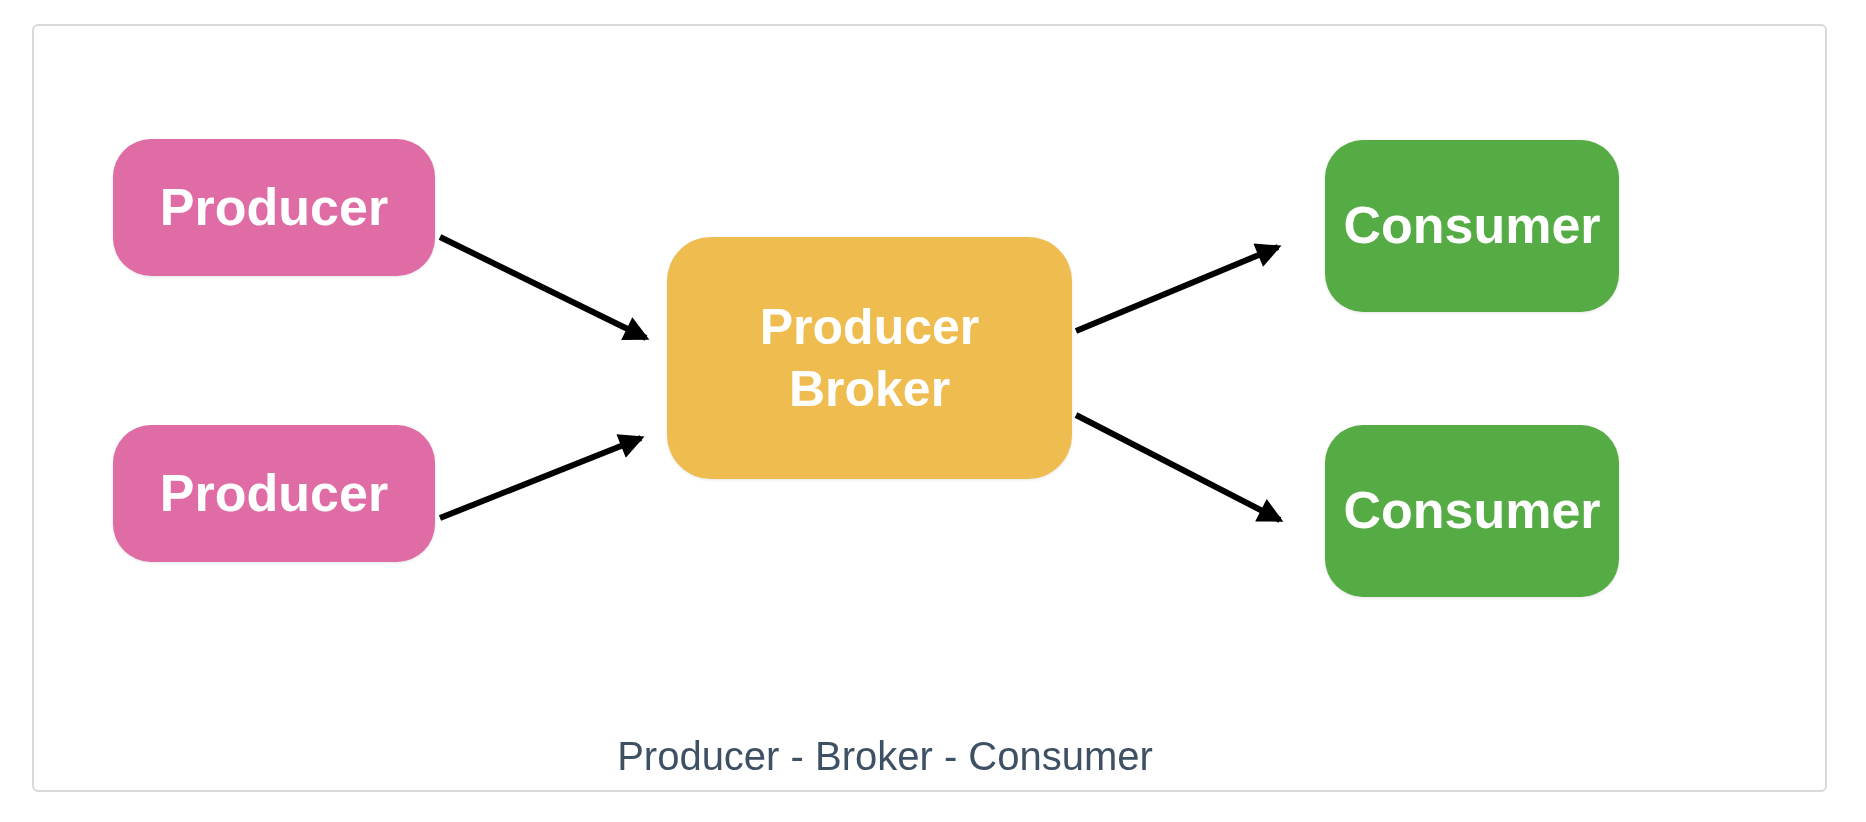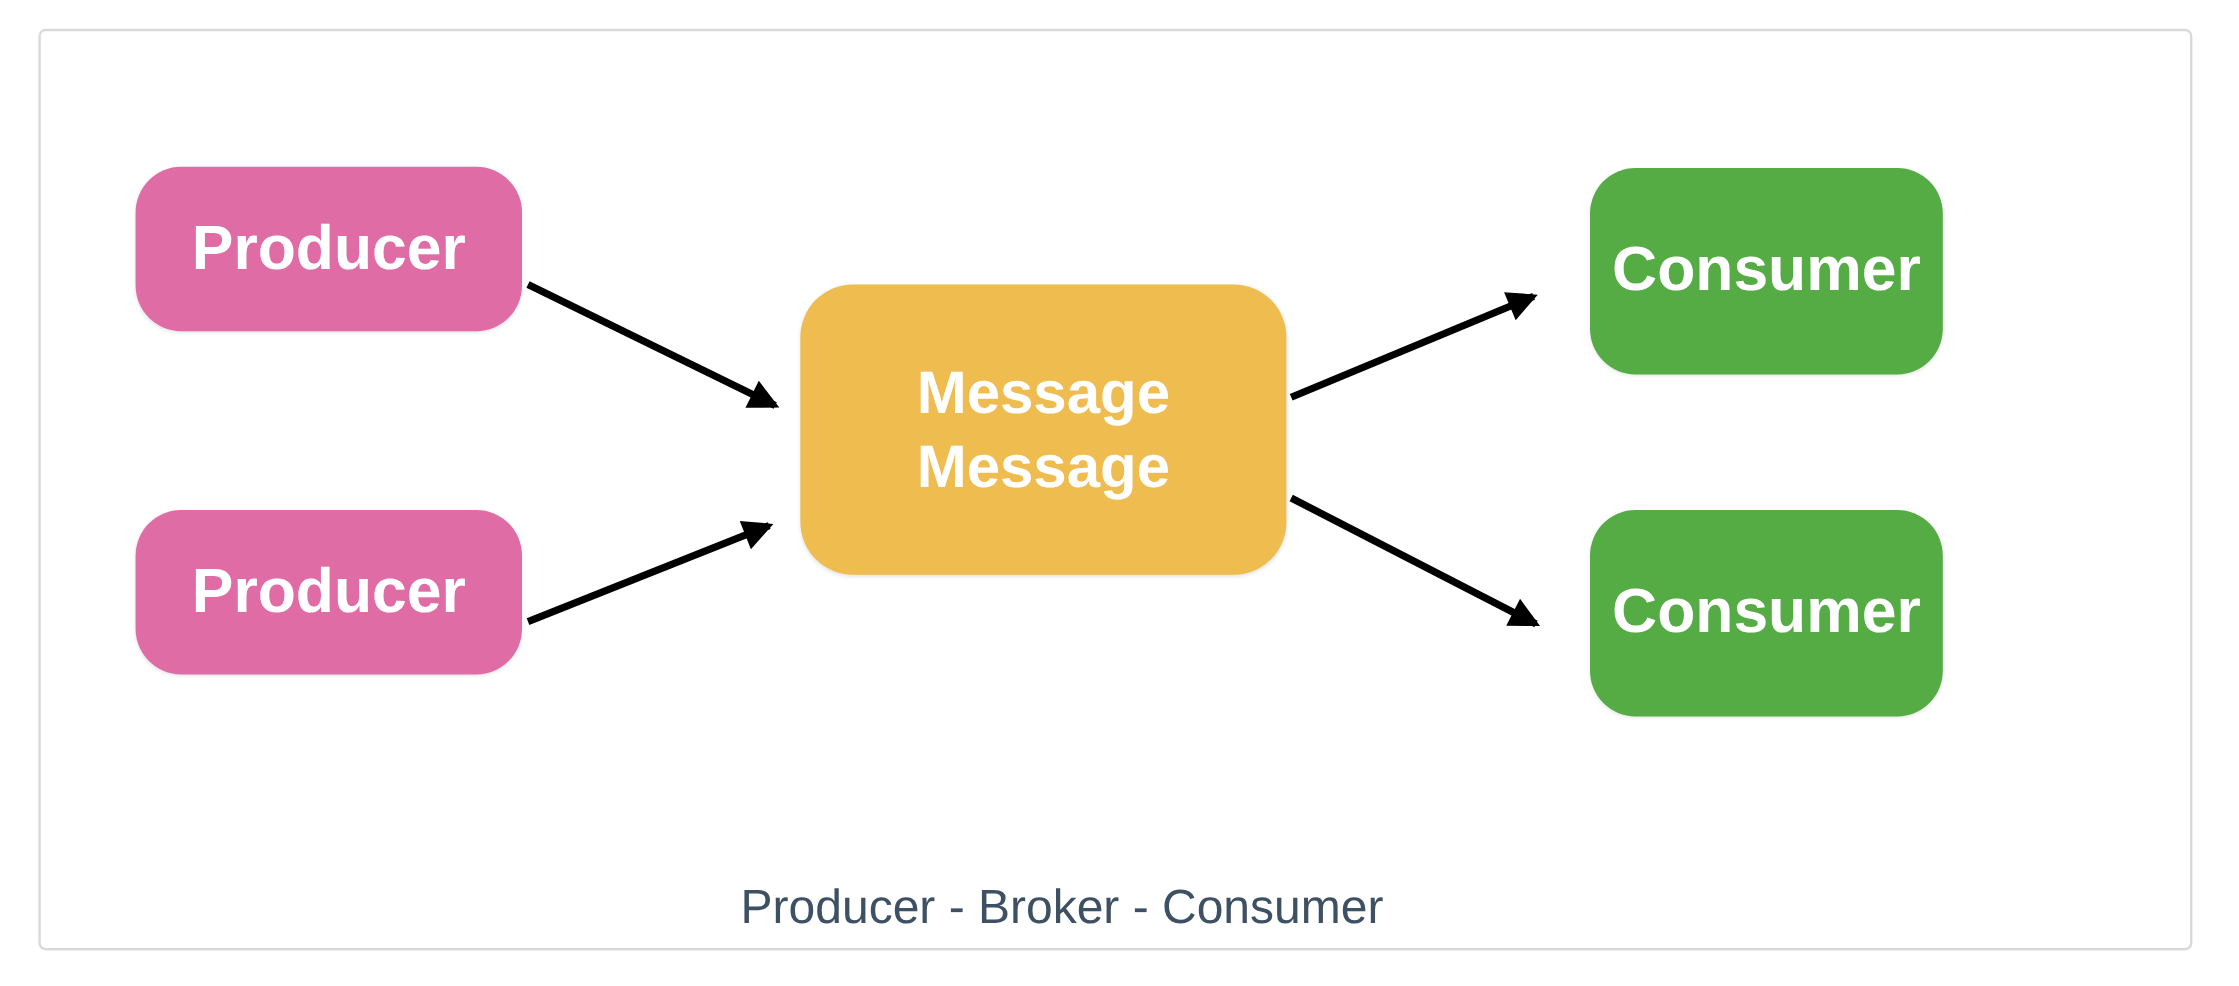--- a/index.html
+++ b/index.html
@@ -107,21 +107,21 @@
 
   <div class="node node-producer1" style="background-color: rgb(223, 108, 165); color: rgb(255, 255, 255);">
     <span class="node-label">Producer</span>
   </div>
 
   <div class="node node-producer2" style="background-color: rgb(223, 108, 165); color: rgb(255, 255, 255);">
     <span class="node-label">Producer</span>
   </div>
 
   <div class="node node-broker" style="background-color: rgb(238, 188, 79); color: rgb(255, 255, 255);">
-    <span class="node-label">Message Message</span>
+    <span class="node-label">Producer Broker</span>
   </div>
 
   <div class="node node-consumer1" style="background-color: rgb(85, 171, 68); color: rgb(255, 255, 255);">
     <span class="node-label">Consumer</span>
   </div>
 
   <div class="node node-consumer2" style="background-color: rgb(85, 171, 68); color: rgb(255, 255, 255);">
     <span class="node-label">Consumer</span>
   </div>
 

